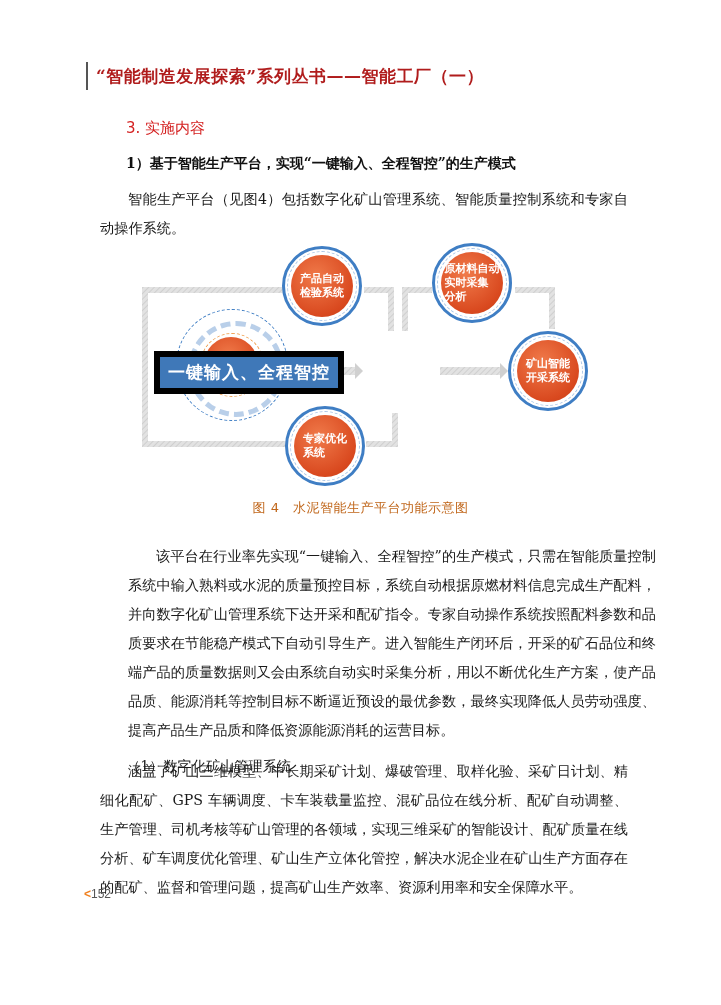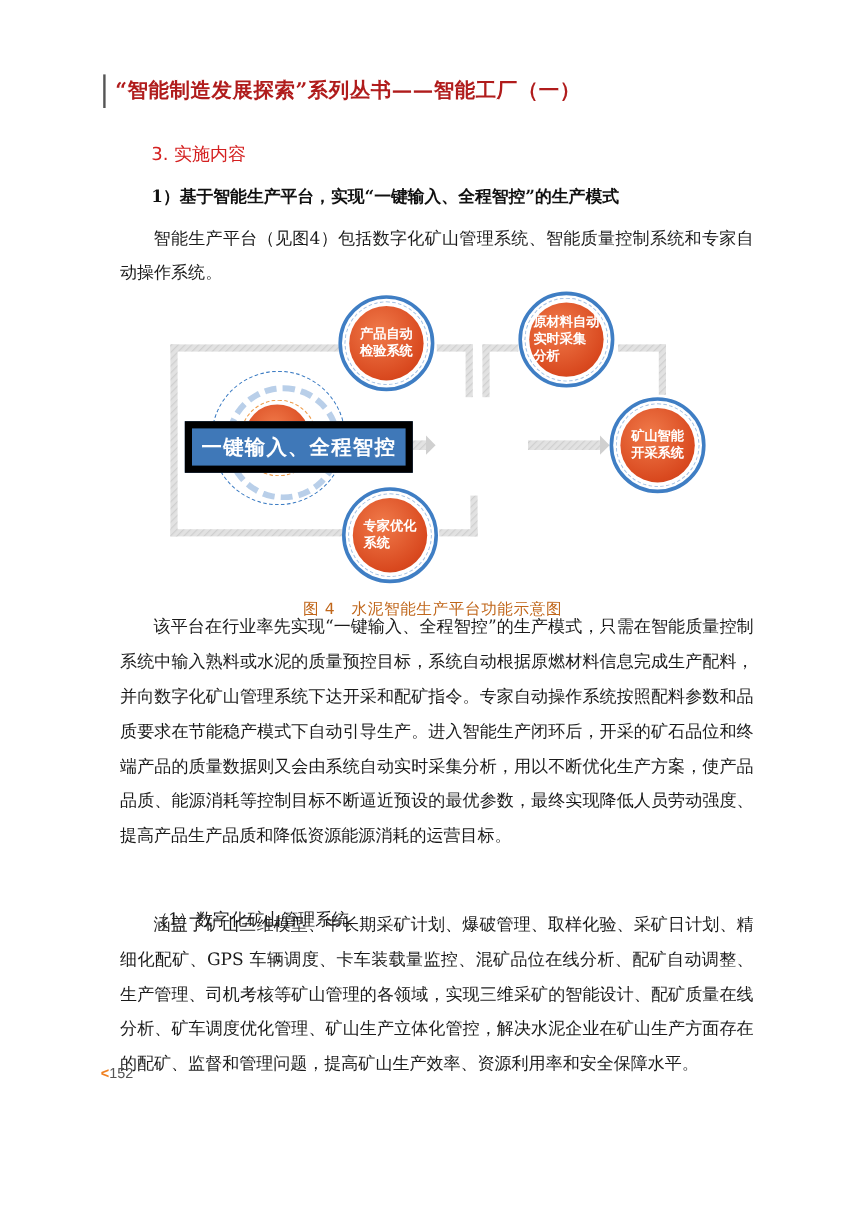--- a/index.html
+++ b/index.html
@@ -9,21 +9,21 @@
   .header-title { position: absolute; left: 96px; top: 62px; font-size: 17px; font-weight: bold;
                   color: #b01c1c; letter-spacing: 0.5px; line-height: 28px;
                   font-family: "DejaVu Serif", serif; }
   .section-title { position: absolute; left: 126px; top: 119px; font-size: 15px; color: #d42020;
                    font-family: "DejaVu Sans", sans-serif; }
   .sub-title { position: absolute; left: 126px; top: 155px; font-size: 14px; font-weight: bold;
                color: #111; font-family: "DejaVu Serif", serif; }
   .para { position: absolute; left: 100px; width: 528px; font-size: 14.2px; line-height: 29px;
           text-indent: 28px; text-align: justify; color: #1a1a1a; margin: 0; }
   .p-intro { top: 185px; }
-  .p-body { top: 509px; }
+  .p-body { top: 542px; margin-left: 28px; }
   .p-item { top: 757px; }
   .item-head { position: absolute; left: 126px; top: 721px; font-size: 14.2px; color: #1a1a1a; margin-top: 36px; }
 
   .diagram { position: absolute; left: 130px; top: 243px; width: 460px; height: 245px; }
   .caption { position: absolute; left: 0; width: 721px; top: 499px; text-align: center;
              font-size: 13px; color: #c0661a; font-family: "DejaVu Sans", sans-serif; letter-spacing: 0.5px; }
 
   .node { position: absolute; border-radius: 50%; background: #fff;
           border: 3px solid #3f7ec4; box-sizing: border-box;
           display: flex; align-items: center; justify-content: center; }

